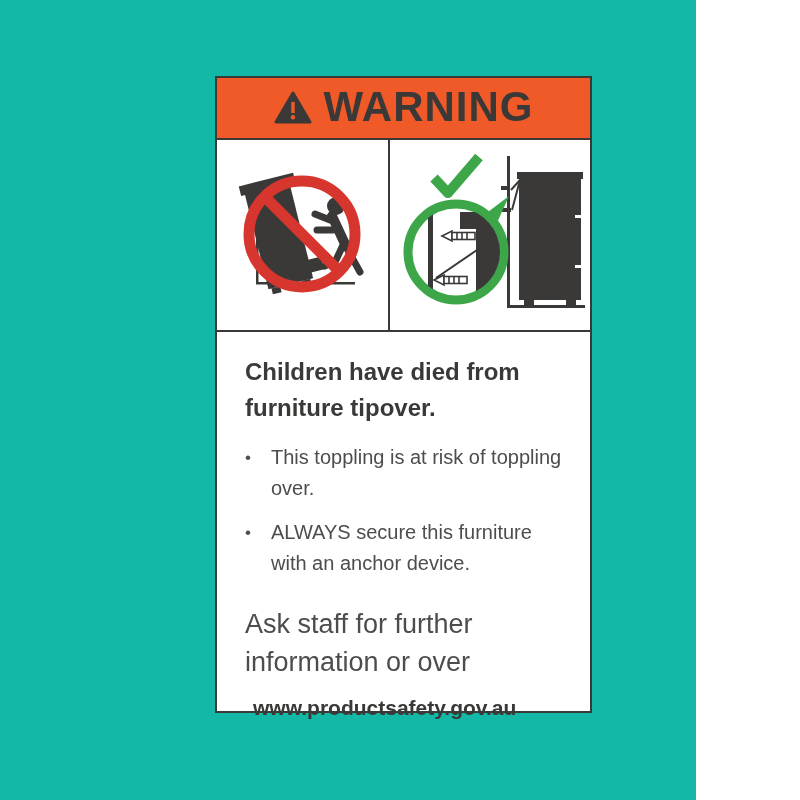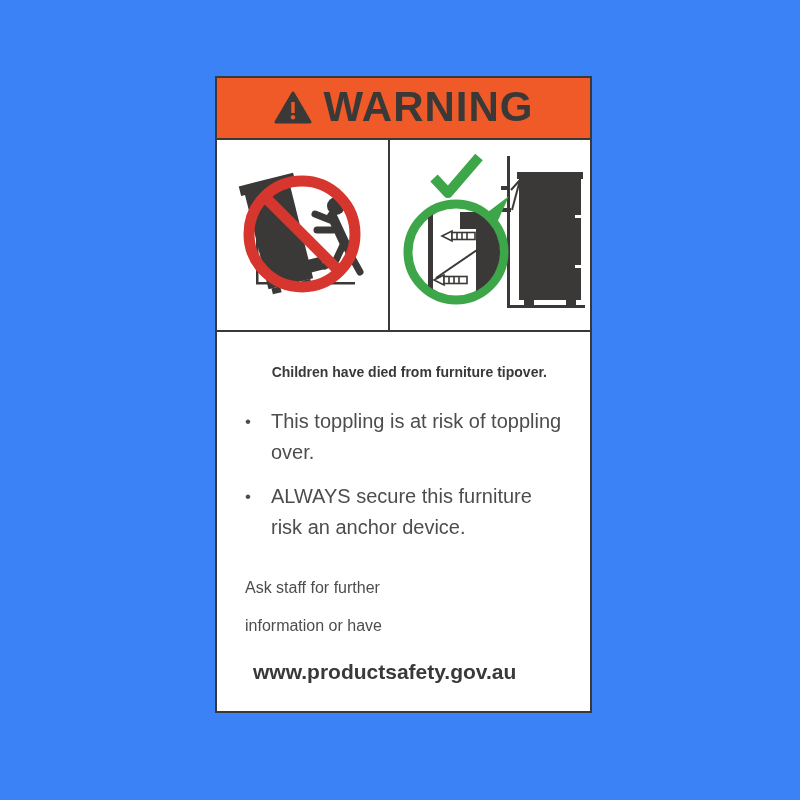--- a/index.html
+++ b/index.html
@@ -1,20 +1,20 @@
 <!DOCTYPE html>
 <html><head>
 <meta charset="utf-8">
 <style>
   html, body { margin: 0; padding: 0; background: #ffffff; }
   .canvas {
     position: relative;
-    width: 800px;
+    width: 696px;
     height: 800px;
-    background: #3b82f6;
+    background: #14b8a6;
     font-family: "Liberation Sans", sans-serif;
     overflow: hidden;
   }
   .label {
     position: absolute;
     left: 215px;
     top: 76px;
     width: 377px;
     height: 637px;
     border: 2px solid #3A3937;
@@ -46,45 +46,44 @@
     box-sizing: border-box;
   }
   .panel { position: relative; overflow: hidden; }
   .panel.left { width: 171px; border-right: 2px solid #3A3937; box-sizing: content-box; }
   .panel.right { flex: 1; }
   .panel svg { display: block; }
   .body { padding: 20px 26px 0 28px; }
   .heading {
     margin: 2px 0 16px 0;
     width: 302px;
-    font-size: 14px;
+    font-size: 24px;
     font-weight: bold;
     line-height: 36px;
     color: #3A3937;
-    text-align: right;
   }
   .bullet-row {
     display: flex;
     margin-bottom: 13px;
     color: #4D4D4B;
     font-size: 20px;
     line-height: 31px;
   }
   .bullet-row .dot {
     width: 26px;
     flex: 0 0 26px;
     font-size: 17px;
     line-height: 31px;
     color: #4D4D4B;
   }
   .bullet-row .btxt { width: 296px; }
   .footer { margin-top: 26px; }
   .footer .fline {
     margin: 0;
-    font-size: 16px;
+    font-size: 27px;
     line-height: 38px;
     color: #4D4D4B;
   }
   .footer .furl {
     margin: 8px;
     font-size: 21px;
     line-height: 38px;
     font-weight: bold;
     color: #3A3937;
   }
@@ -190,24 +189,24 @@
 
     <div class="body">
       <p class="heading">Children have died from furniture tipover.</p>
 
       <div class="bullet-row">
         <span class="dot">•</span>
         <span class="btxt">This toppling is at risk of toppling over.</span>
       </div>
       <div class="bullet-row">
         <span class="dot">•</span>
-        <span class="btxt">ALWAYS secure this furniture risk an anchor device.</span>
+        <span class="btxt">ALWAYS secure this furniture with an anchor device.</span>
       </div>
 
       <div class="footer">
         <p class="fline">Ask staff for further</p>
-        <p class="fline">information or have</p>
+        <p class="fline">information or over</p>
         <p class="furl">www.productsafety.gov.au</p>
       </div>
     </div>
 
   </div>
 </div>
 
 </body></html>

